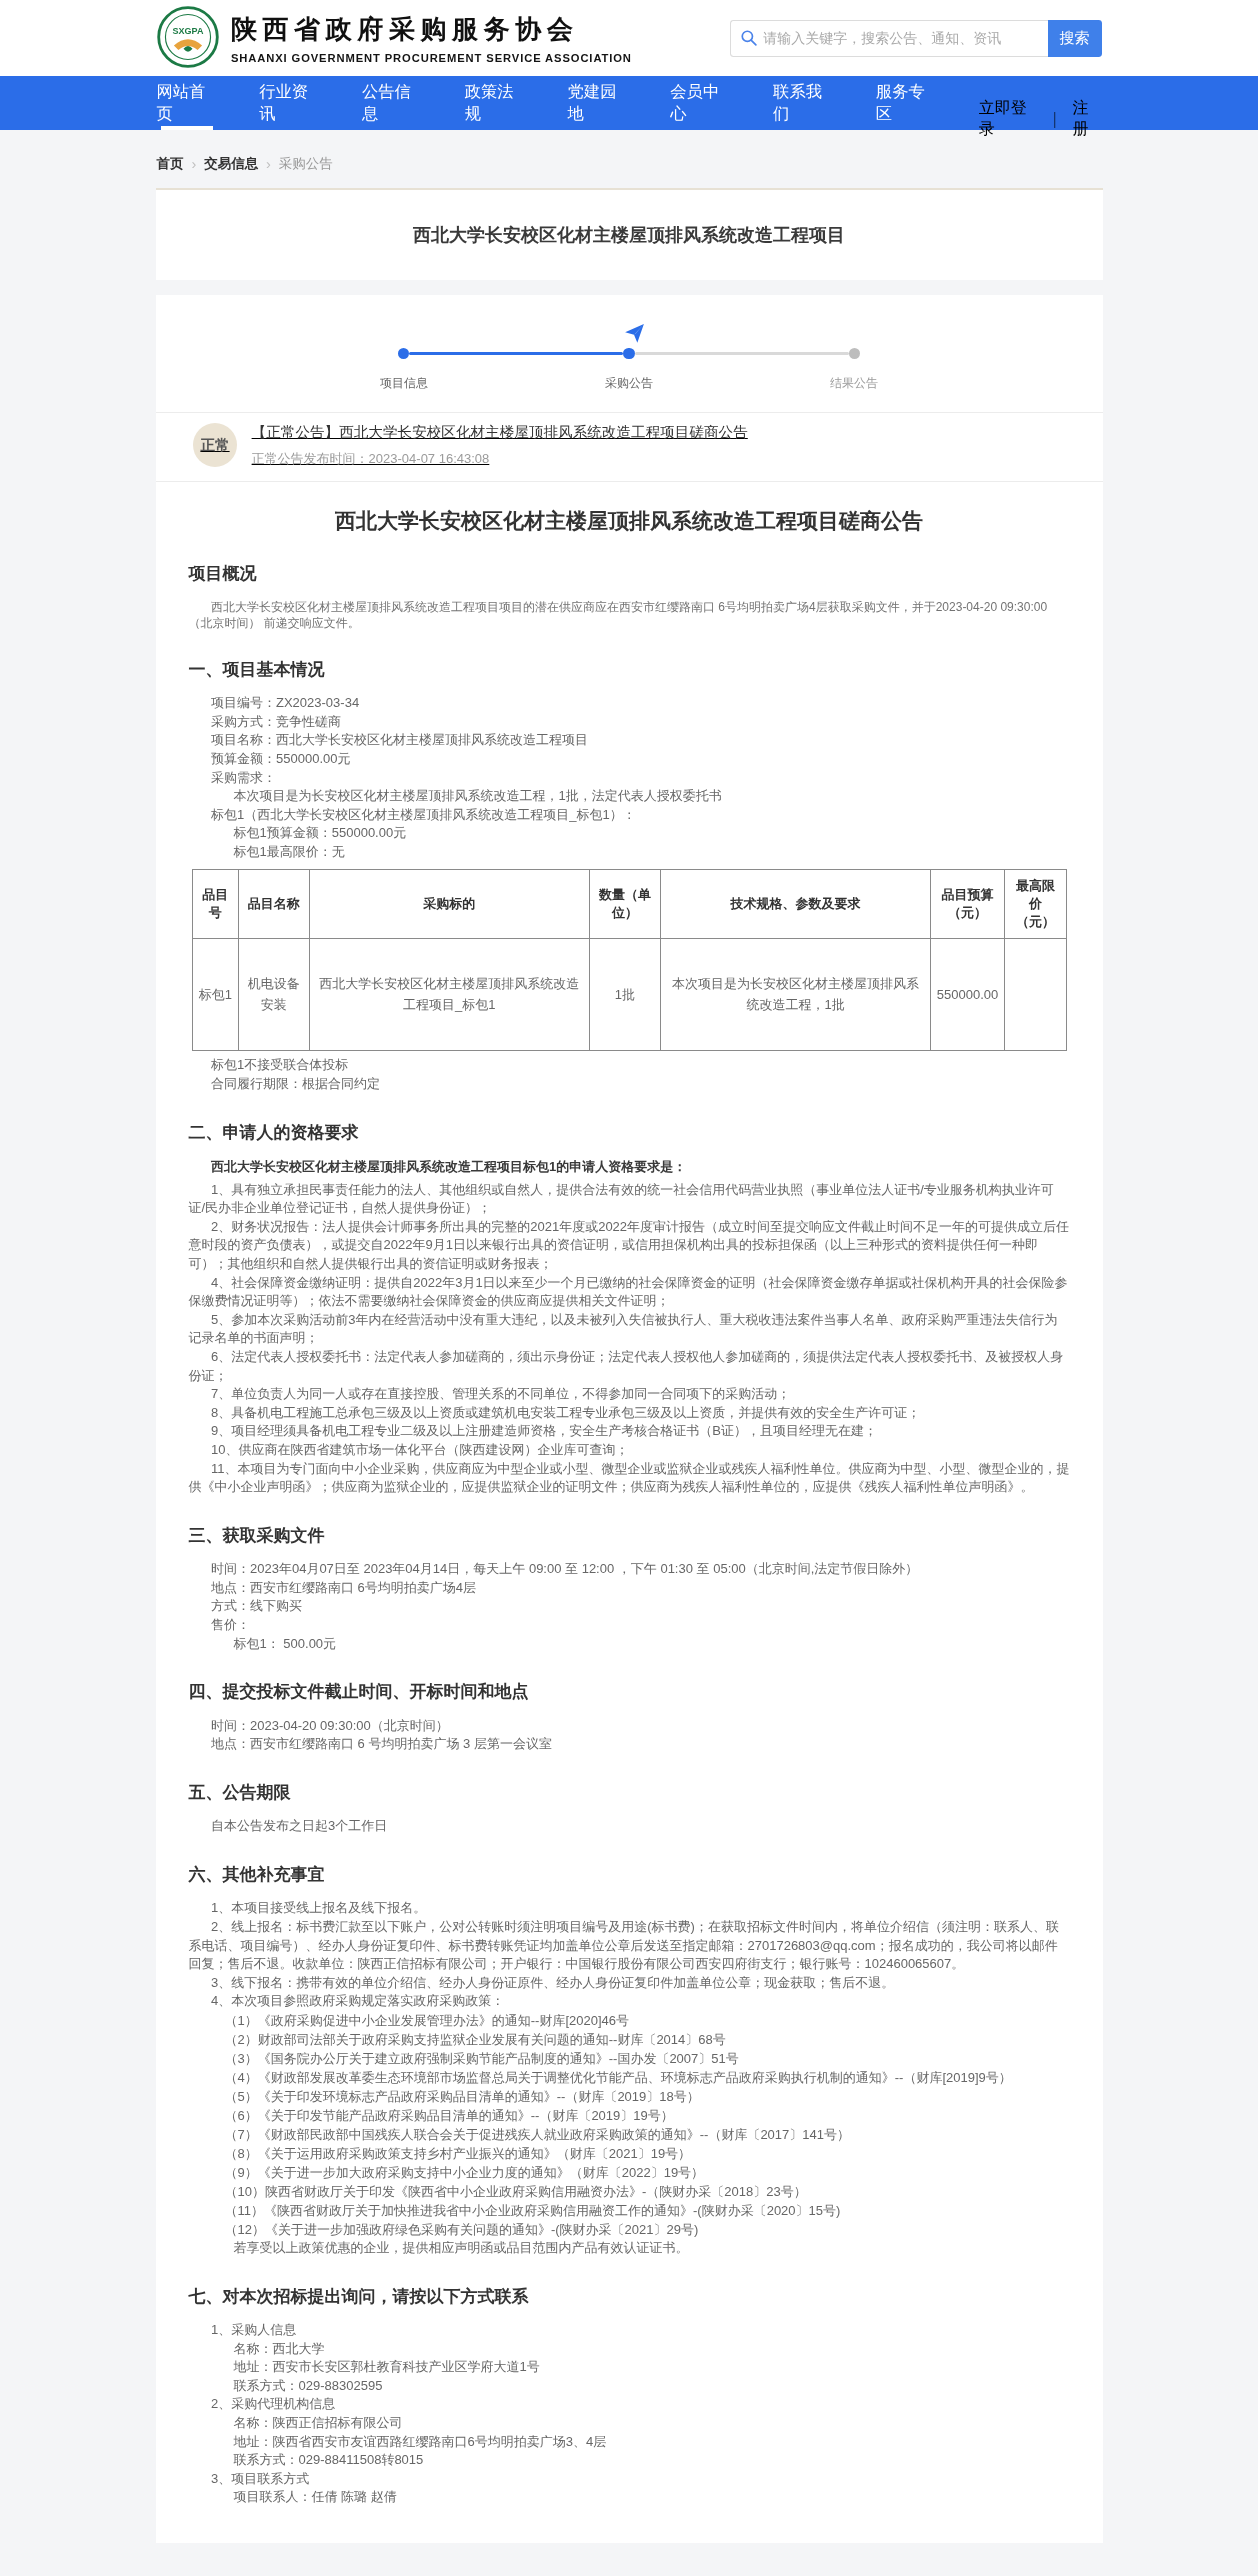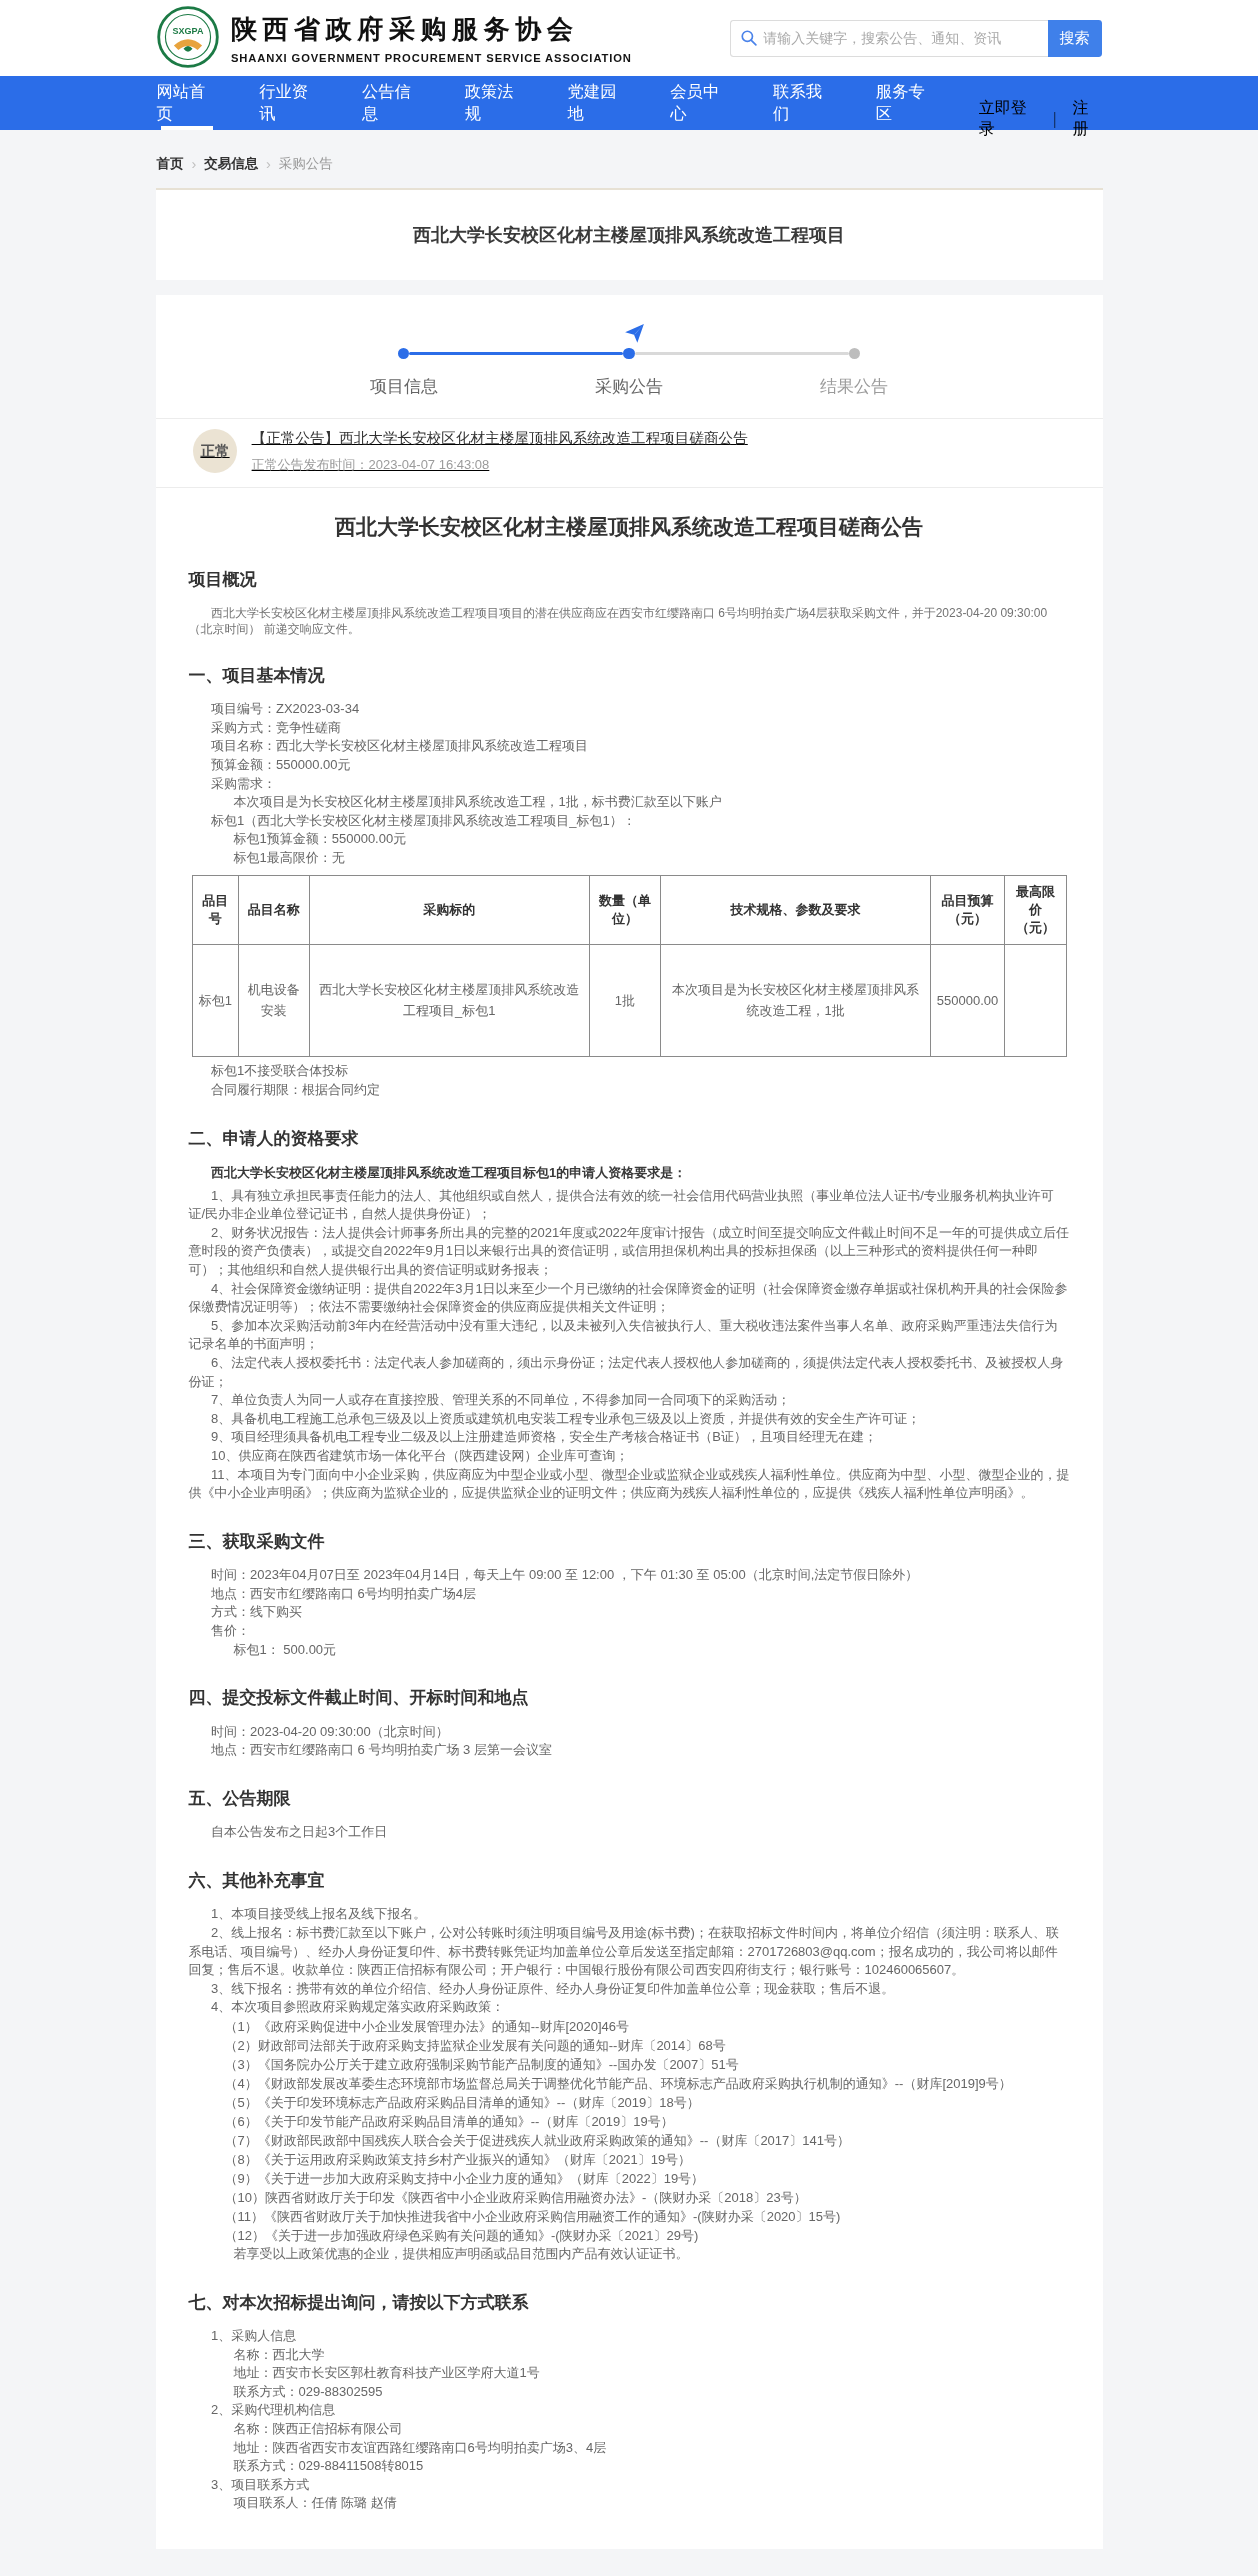--- a/index.html
+++ b/index.html
@@ -43,21 +43,21 @@
   .plane-row { display:flex; justify-content:center; margin-bottom:3.4px; }
   .plane { width:25px; height:22.5px; margin-left:10px; }
   .dots-row { display:flex; align-items:center; justify-content:center; }
   .dot { width:11.2px; height:11.2px; border-radius:50%; }
   .dot.on { background:#2b6de8; }
   .dot.off { background:#bdbdbd; }
   .seg { width:214px; height:2.8px; border-radius:1.7px; }
   .seg.on { background:#2b6de8; }
   .seg.off { background:#d9d9d9; }
   .step-labels { display:flex; justify-content:center; margin-top:15.7px; margin-bottom:20px; }
-  .step-labels div { width:225px; text-align:center; font-size:17px; color:#666; }
+  .step-labels div { width:225px; text-align:center; font-size:12px; color:#666; }
   .step-labels div.dim { color:#9b9b9b; }
 
   .divider { height:0.6px; background:#ececec; margin:0 -33px; }
 
   
   .notice { display:flex; align-items:flex-start; gap:14.6px; padding:11.2px 4.5px 12.4px;text-decoration:underline; }
   .badge { width:44px; height:44px; border-radius:50%; background:#ebe3d3; color:#555; font-size:14.6px; font-weight:bold; display:flex; align-items:center; justify-content:center; flex:0 0 44px; }
   .notice-title { font-size:14.6px; color:#333; margin-bottom:7.9px; }
   .notice-time { font-size:13px; color:#9b9b9b; }
 
@@ -183,21 +183,21 @@
 
   <div class="sec-h">项目概况</div>
   <p class="para">西北大学长安校区化材主楼屋顶排风系统改造工程项目项目的潜在供应商应在西安市红缨路南口 6号均明拍卖广场4层获取采购文件，并于2023-04-20 09:30:00（北京时间） 前递交响应文件。</p>
 
   <div class="sec-h">一、项目基本情况</div>
   <div class="line ind1">项目编号：ZX2023-03-34</div>
   <div class="line ind1">采购方式：竞争性磋商</div>
   <div class="line ind1">项目名称：西北大学长安校区化材主楼屋顶排风系统改造工程项目</div>
   <div class="line ind1">预算金额：550000.00元</div>
   <div class="line ind1">采购需求：</div>
-  <div class="line ind2">本次项目是为长安校区化材主楼屋顶排风系统改造工程，1批，标书费汇款至以下账户</div>
+  <div class="line ind2">本次项目是为长安校区化材主楼屋顶排风系统改造工程，1批，法定代表人授权委托书</div>
   <div class="line ind1">标包1（西北大学长安校区化材主楼屋顶排风系统改造工程项目_标包1）：</div>
   <div class="line ind2">标包1预算金额：550000.00元</div>
   <div class="line ind2">标包1最高限价：无</div>
 
   <table class="lots">
     <colgroup>
         <col style="width:46px">
         <col style="width:71px">
         <col style="width:281px">
         <col style="width:71px">

